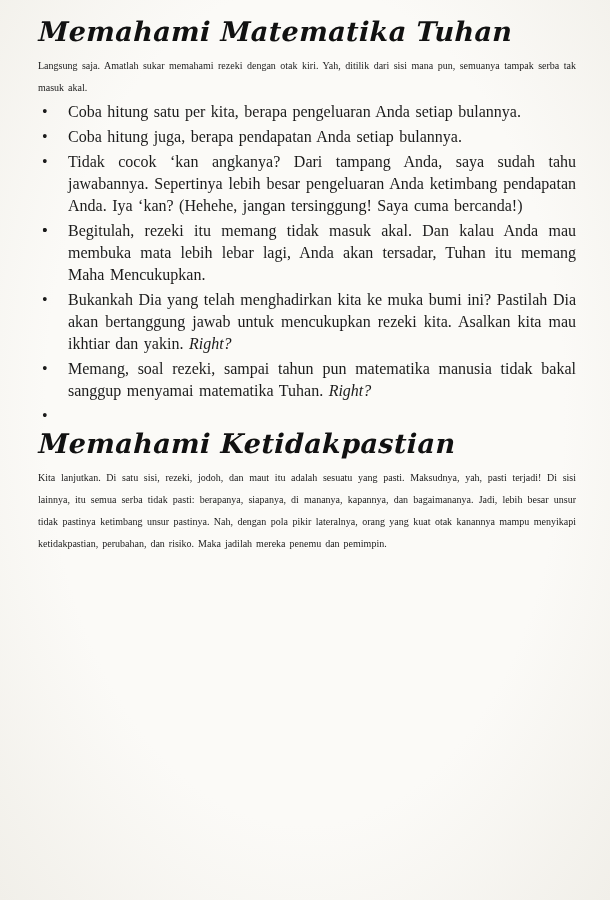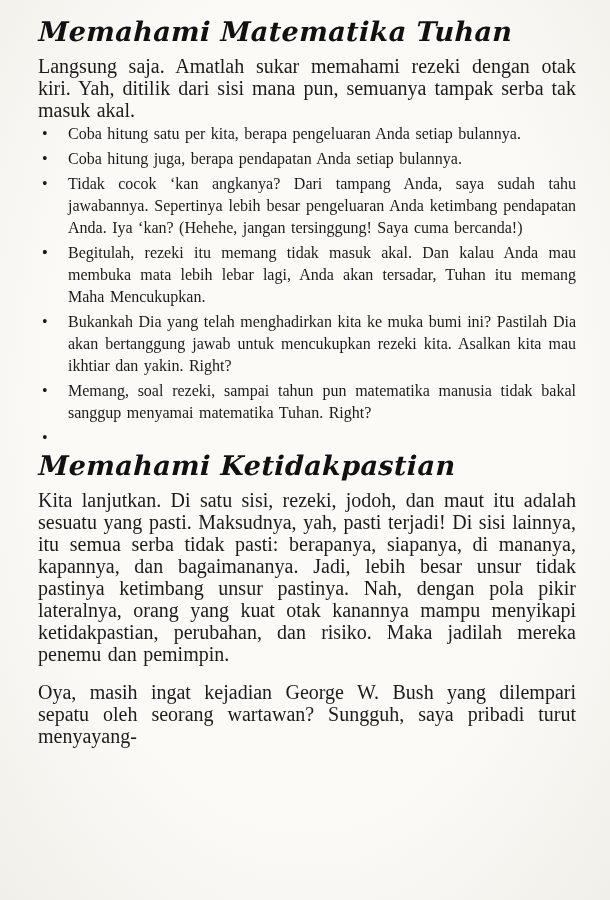--- a/index.html
+++ b/index.html
@@ -28,21 +28,21 @@
     letter-spacing: 0.4px;
     margin: 0 0 8px 0;
     color: #111;
     transform: skewX(-2deg);
     transform-origin: left bottom;
   }
   .section-heading.second {
     margin-top: 26px;
   }
   .body-par {
-    font-size: 20px;
+    font-size: 10px;
     line-height: 22px;
     text-align: justify;
     margin: 0;
     word-spacing: 1.5px;
     font-family: Liberation Serif, serif;
   }
   .body-par + .body-par {
     margin-top: 16px;
   }
   ul.bullet-list {
@@ -58,20 +58,21 @@
     text-align: justify;
     word-spacing: 1.5px;
     margin: 0 0 3px 0;
   }
   li.bullet .marker {
     position: absolute;
     left: 4px;
     top: 0;
   }
   .it {
+    font-style: italic;
   }
 </style>
 </head>
 <body>
 
 <div class="page">
 
   <h1 class="section-heading">Memahami Matematika Tuhan</h1>
 
   <p class="body-par">Langsung saja. Amatlah sukar memahami rezeki dengan otak kiri. Yah, ditilik dari sisi mana pun, semuanya tampak serba tak masuk akal.</p>
@@ -84,15 +85,14 @@
       <li class="bullet"><span class="marker">•</span><span>Begitulah, rezeki itu memang tidak masuk akal. Dan kalau Anda mau membuka mata lebih lebar lagi, Anda akan tersadar, Tuhan itu memang Maha Mencukupkan.</span></li>
       <li class="bullet"><span class="marker">•</span><span>Bukankah Dia yang telah menghadirkan kita ke muka bumi ini? Pastilah Dia akan bertanggung jawab untuk mencukupkan rezeki kita. Asalkan kita mau ikhtiar dan yakin. </span><span class="it">Right?</span></li>
       <li class="bullet"><span class="marker">•</span><span>Memang, soal rezeki, sampai tahun pun matematika manusia tidak bakal sanggup menyamai matematika Tuhan. </span><span class="it">Right?</span></li>
       <li class="bullet"><span class="marker">•</span></li>
     </ul>
 
   <h1 class="section-heading second">Memahami Ketidakpastian</h1>
 
   <p class="body-par">Kita lanjutkan. Di satu sisi, rezeki, jodoh, dan maut itu adalah sesuatu yang pasti. Maksudnya, yah, pasti terjadi! Di sisi lainnya, itu semua serba tidak pasti: berapanya, siapanya, di mananya, kapannya, dan bagaimananya. Jadi, lebih besar unsur tidak pastinya ketimbang unsur pastinya. Nah, dengan pola pikir lateralnya, orang yang kuat otak kanannya mampu menyikapi ketidakpastian, perubahan, dan risiko. Maka jadilah mereka penemu dan pemimpin.</p>
 
-  <p class="body-par">Oya, masih ingat kejadian George W. Bush yang dilempari sepatu oleh seorang wartawan? Sungguh, saya pribadi turut menyayang-</p>
 
 </div>
 
 </body></html>

